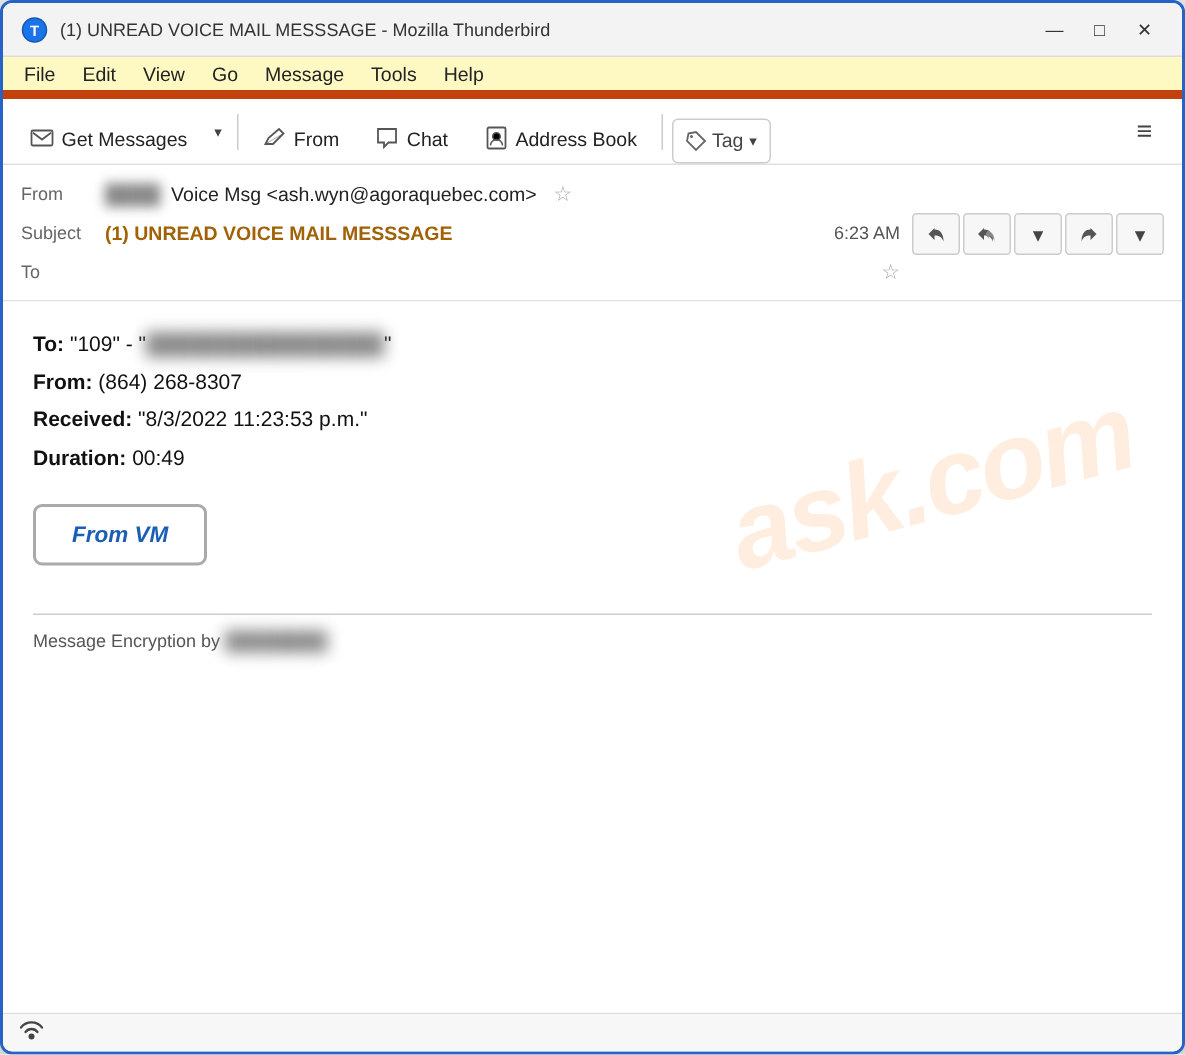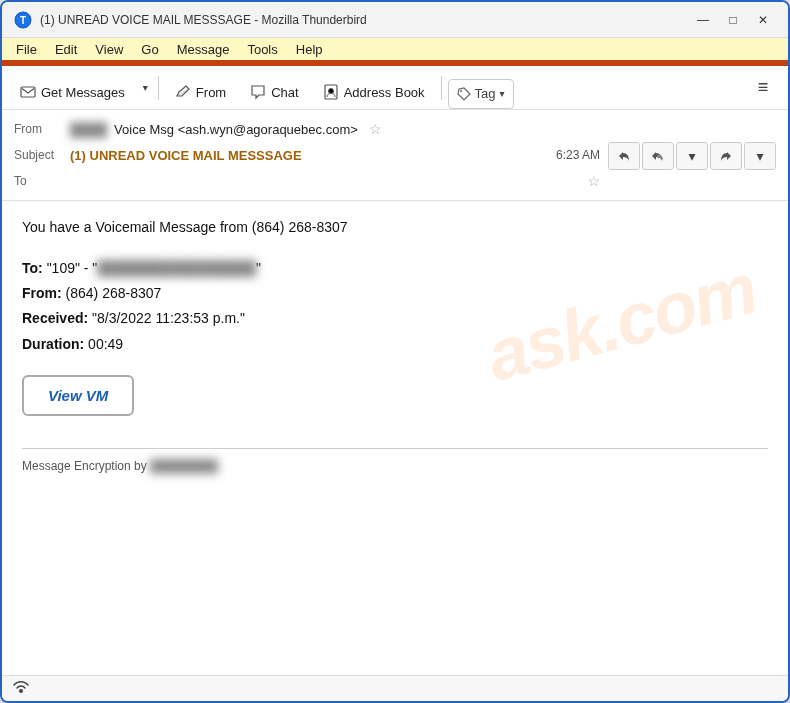--- a/index.html
+++ b/index.html
@@ -432,41 +432,40 @@
         <button class="nav-btn" title="More">▾</button>
       </div>
     </div>
   </div>
 
   <div class="email-body">
     <div class="watermark">
       <span>ask.com</span>
     </div>
     <div class="body-content">
-      <p class="body-para">You have a Voicemail Message from (864) 268-8307</p>
       <div class="body-detail">
         <div>
           <strong>To:</strong>
           <span>"109" - "</span><span class="blurred" style="filter:blur(5px); color:#888;">████████████████</span><span>"</span>
         </div>
         <div>
           <strong>From:</strong>
           <span> (864) 268-8307</span>
         </div>
         <div>
           <strong>Received:</strong>
           <span> "8/3/2022 11:23:53 p.m."</span>
         </div>
         <div>
           <strong>Duration:</strong>
           <span> </span><span>00:49</span>
         </div>
       </div>
       <button class="play-btn">
-        <span>View VM</span>
+        <span>From VM</span>
       </button>
       <div class="email-footer">
         <span>Message Encryption by</span>
         <span class="footer-blurred">████████</span>
       </div>
     </div>
   </div>
 
   <div class="status-bar">
     <span class="status-icon">

